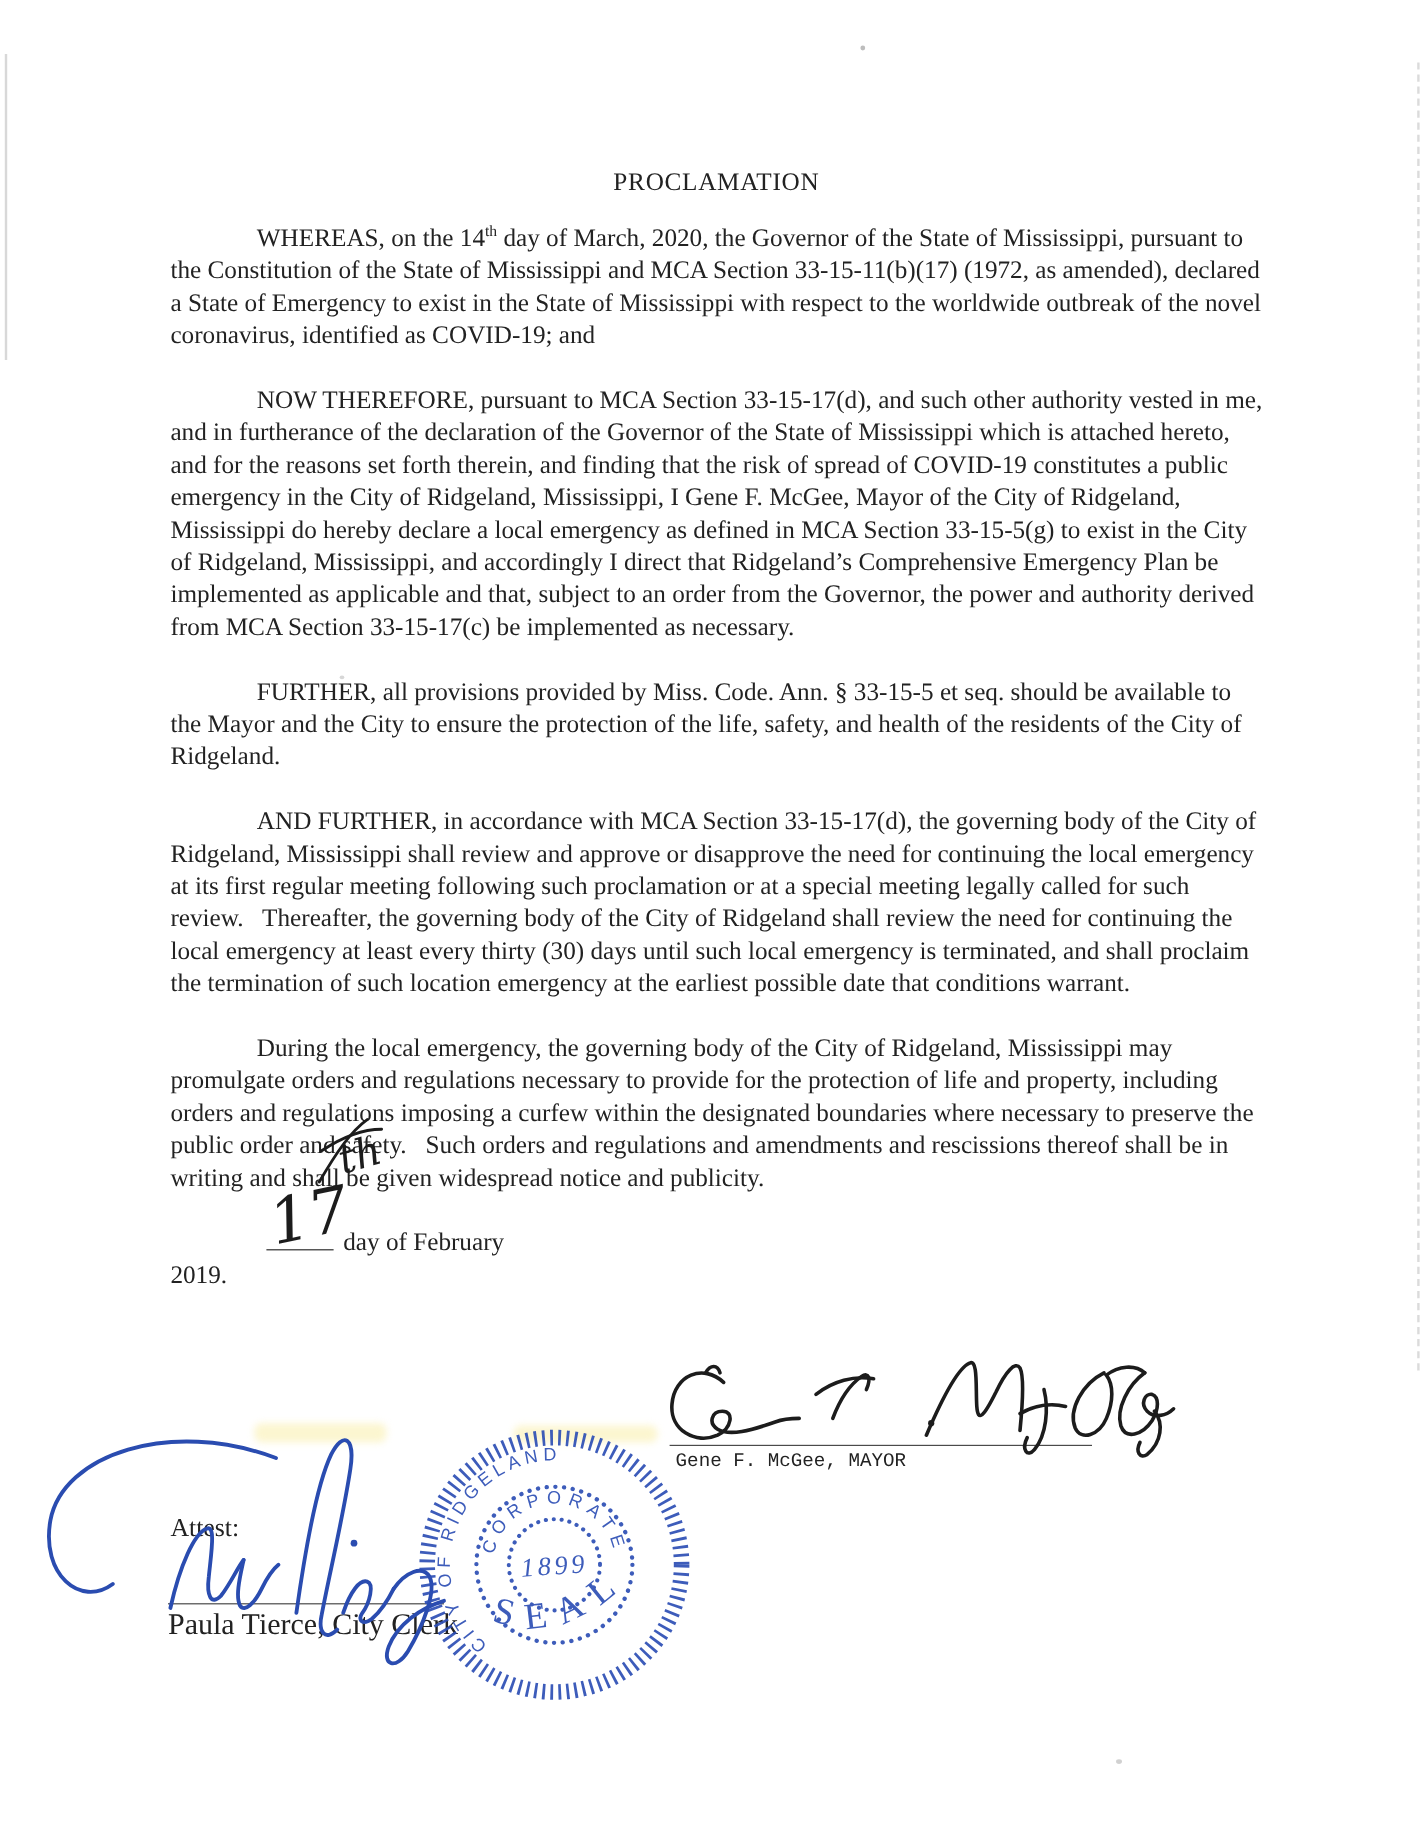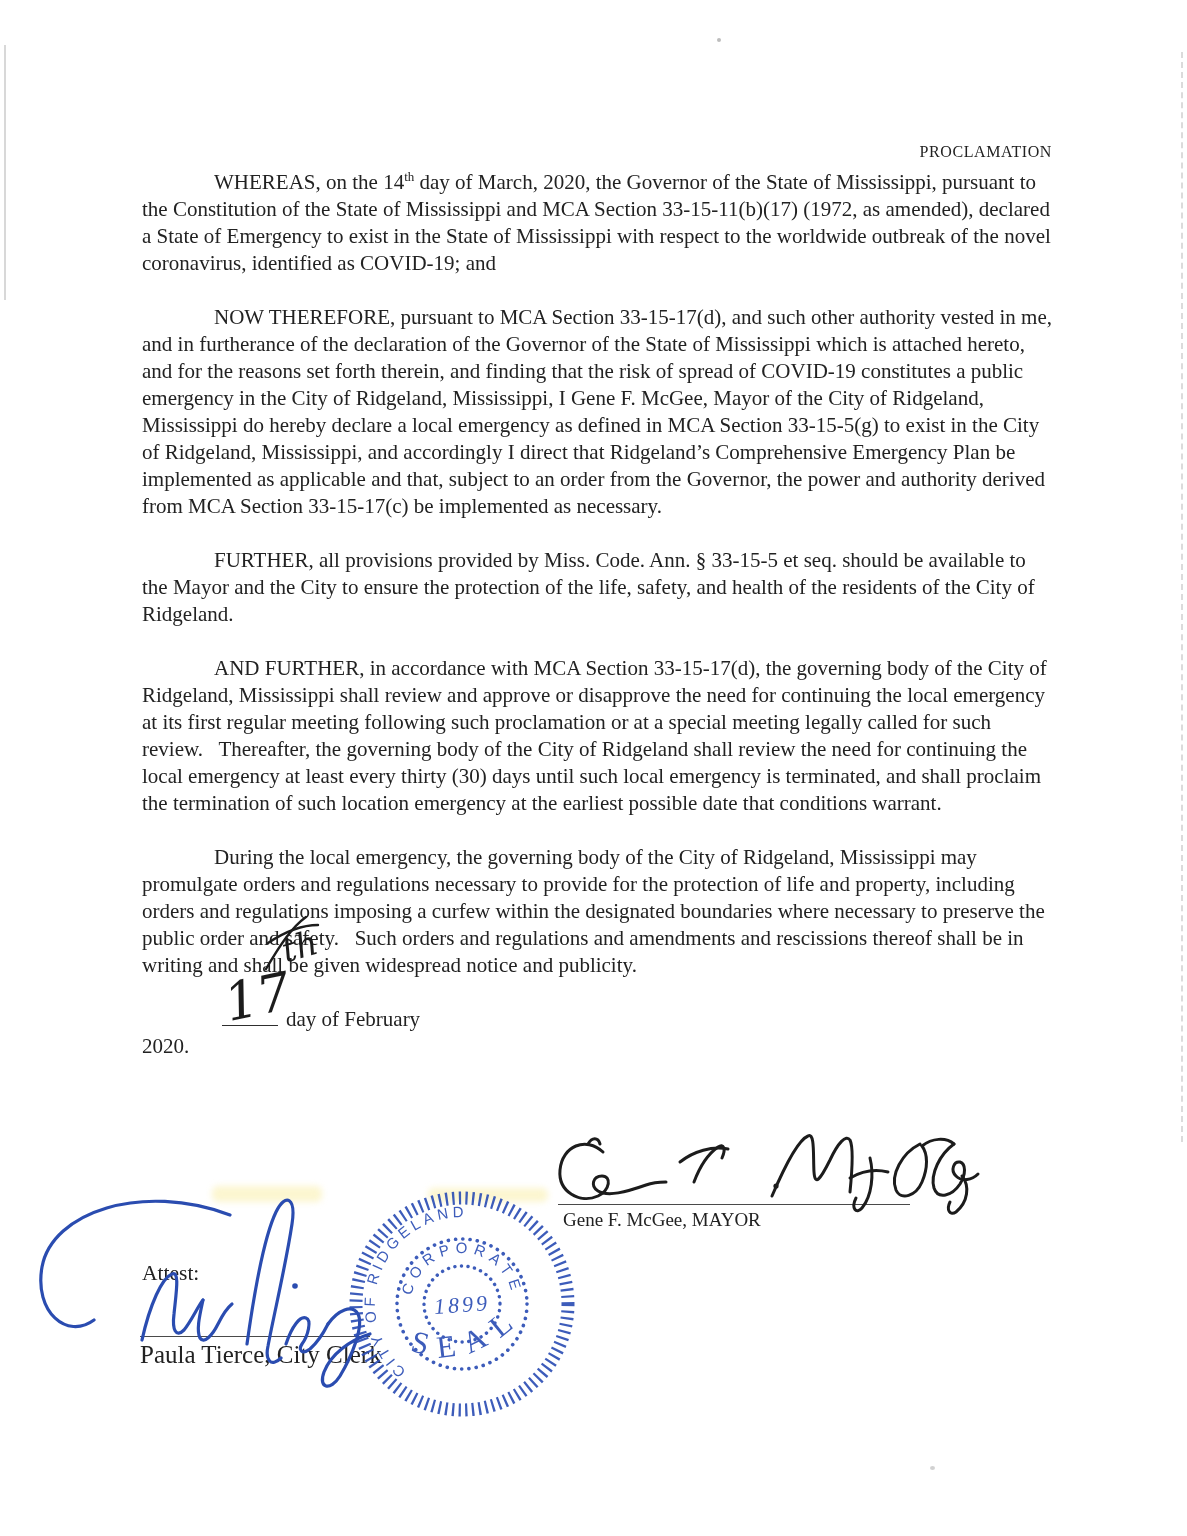--- a/index.html
+++ b/index.html
@@ -19,22 +19,22 @@
     font-family:"Liberation Serif", serif;
     color:var(--body-ink);
   }
   
   .text-body{
     position:absolute;left:142px;top:138px;width:910px;
     font-size:21px;line-height:27px;
     z-index:1;
   }
   .doc-title{
-    font-size:16px;font-weight:normal;letter-spacing:.6px;
-    text-align:right;margin:0 0 4px 0;
+    font-size:21px;font-weight:normal;letter-spacing:.6px;
+    text-align:center;margin:0 0 20px 0;
   }
   .para{margin:27px 0 0 0;text-indent:72px;white-space:pre-wrap;}
   .para.first{margin-top:0;}
   .year-line{margin:0;text-indent:0;}
   sup.ord{font-size:13px;vertical-align:super;line-height:0;}
   
   .day-blank{
     display:inline-block;width:56px;height:5px;
     border-bottom:1.8px solid #2e2e2e;
     position:relative;margin:0 8px;
@@ -49,21 +49,21 @@
     font-family:"DejaVu Serif", serif;font-style:italic;
   }
   
   .mayor-signature{
     position:absolute;left:548px;top:1130px;width:430px;height:95px;
     color:var(--mayor-ink);z-index:2;overflow:visible;
   }
   .mayor-signature path{fill:none;stroke:currentColor;stroke-width:3;stroke-linecap:round;}
   .sig-line{position:absolute;height:0;border-top:1.6px solid #4a4a4a;z-index:1;}
   .mayor-line{left:558px;top:1204px;width:352px;}
-  .mayor-name{position:absolute;left:563px;top:1209px;font-size:19px;z-index:2;}
+  .mayor-name{position:absolute;left:563px;top:1209px;font-size:16px;z-index:2;font-family:Liberation Mono, monospace;}
   .attest-label{position:absolute;left:142px;top:1261px;font-size:21.5px;z-index:2;}
   .clerk-line{left:140px;top:1336px;width:230px;}
   .clerk-name{position:absolute;left:140px;top:1341px;font-size:25px;z-index:2;}
   .clerk-signature{
     position:absolute;left:22px;top:1192px;width:385px;height:218px;
     color:var(--clerk-ink);z-index:3;overflow:visible;
   }
   .clerk-signature path{fill:none;stroke:currentColor;stroke-width:3.2;stroke-linecap:round;}
   .clerk-signature circle{fill:currentColor;}
   
@@ -115,21 +115,21 @@
 
     <p class="para">During the local emergency, the governing body of the City of Ridgeland, Mississippi may promulgate orders and regulations necessary to provide for the protection of life and property, including orders and regulations imposing a curfew within the designated boundaries where necessary to preserve the public order and safety.   Such orders and regulations and amendments and rescissions thereof shall be in writing and shall be given widespread notice and publicity.</p>
 
     <p class="para"><span class="day-blank"><svg class="handwriting-svg" viewBox="0 0 122 120">
         <text x="18" y="102" font-size="52" transform="rotate(-12 40 90)">17</text>
         <text x="74" y="44" font-size="34" transform="rotate(-16 88 32)">th</text>
         <path d="M 58 54 C 72 30 84 12 98 2" fill="none" stroke="currentColor" stroke-width="2.4" stroke-linecap="round"></path>
         <path d="M 60 28 C 78 16 96 10 110 10" fill="none" stroke="currentColor" stroke-width="2.4" stroke-linecap="round"></path>
       </svg></span><span>day of February</span></p>
 
-    <p class="para year-line">2020.</p>
+    <p class="para year-line">2019.</p>
   </div>
 
   <svg class="mayor-signature" viewBox="0 0 430 95">
     <path d="M 55 22 C 38 6 14 16 12 40 C 10 62 32 74 50 66 C 62 60 64 46 54 46 C 45 46 42 56 50 61 C 60 67 78 62 98 55 C 106 52 112 52 118 52"></path>
     <path d="M 40 14 C 44 7 50 7 52 14"></path>
     <path d="M 146 52 C 152 36 160 24 170 17 C 176 13 178 19 174 28"></path>
     <path d="M 132 32 C 146 21 164 16 180 19"></path>
     <circle cx="228" cy="56" r="2.6" fill="currentColor" stroke="none"></circle>
     <path d="M 224 66 C 236 38 250 10 260 6 C 267 2 265 26 266 42 C 267 56 272 50 282 30 C 290 13 298 4 302 10 C 306 18 304 42 302 62"></path>
     <path d="M 322 28 C 326 44 324 66 314 78 C 308 85 303 78 308 68"></path>

